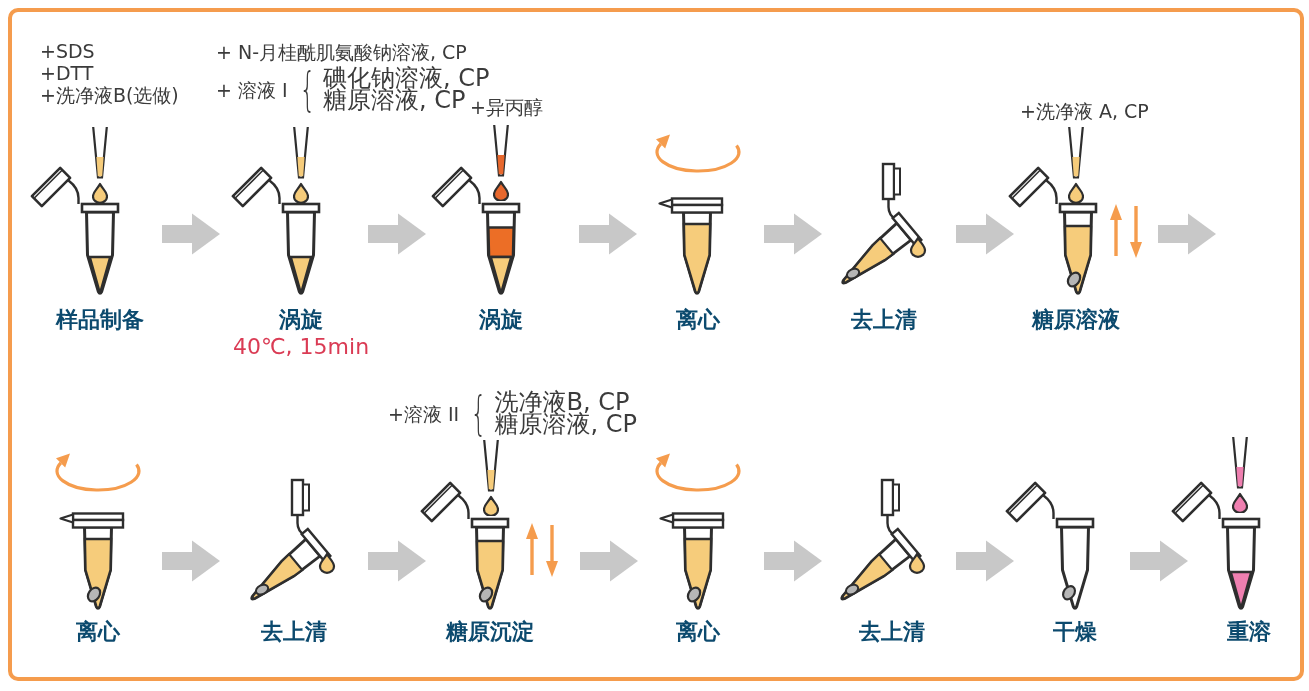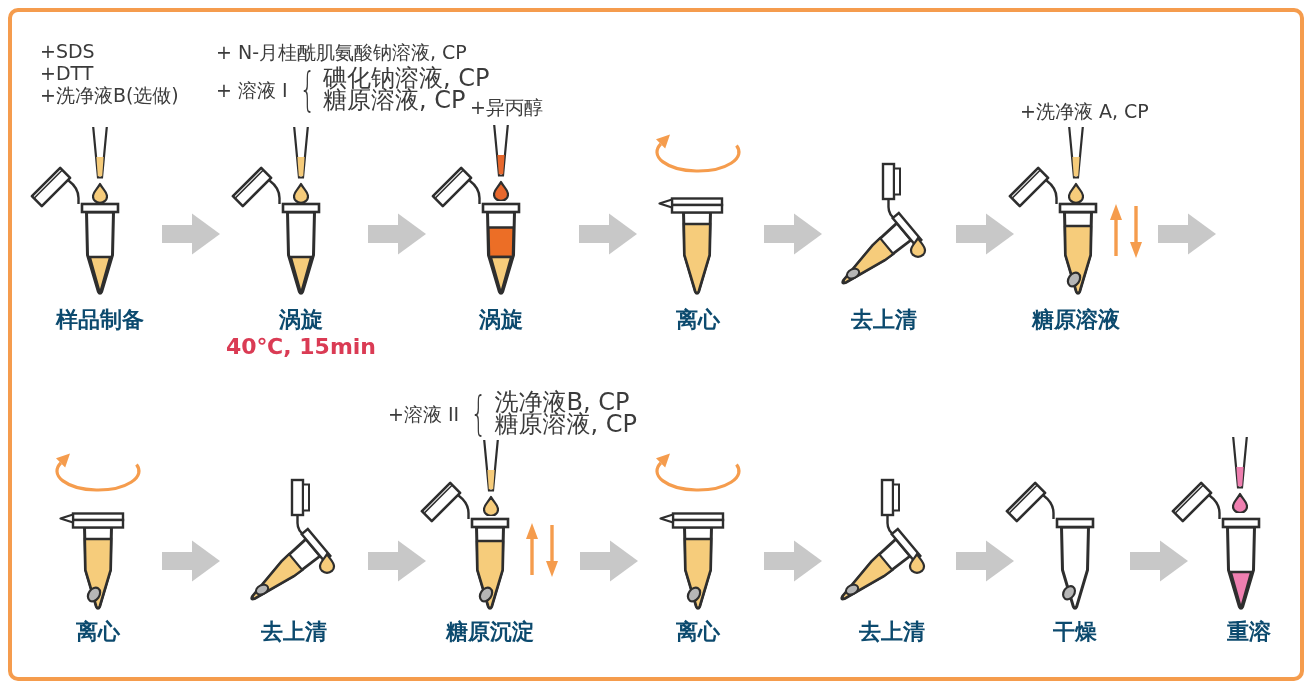--- a/index.html
+++ b/index.html
@@ -10,21 +10,21 @@
          border:4.5px solid #F59C4D;border-radius:10px;pointer-events:none;}
   .abs{position:absolute;display:block;}
   .ann{position:absolute;color:#3B3B3B;font-size:19px;line-height:22px;font-weight:500;white-space:nowrap;}
   .brace-row{display:flex;align-items:center;margin-top:5px;}
   .brace-row .plus-label{margin-right:4px;}
   .brace{font-size:46px;font-weight:300;line-height:0.92;transform:scaleX(0.55);color:#3B3B3B;margin:0 1px;}
   .brace-lines{font-size:24px;line-height:21.5px;}
   .step-label{position:absolute;transform:translateX(-50%);color:#0c4a6e;font-size:22px;
               font-weight:600;line-height:1.25;white-space:nowrap;text-align:right;}
   .step-sub{position:absolute;transform:translateX(-50%);color:#DA3B54;font-size:22px;
-            font-weight:700;line-height:1.25;white-space:nowrap;}
+            font-weight:400;line-height:1.25;white-space:nowrap;}
 </style>
 </head>
 <body>
 
 <div class="stage">
 
   <svg width="0" height="0" style="position:absolute" aria-hidden="true">
     <defs>
       <g id="g-tube-open">
         <path d="M30.2,13.9 L40.1,23.8 L11.8,52.1 L1.9,42.2 Z" fill="#fff" stroke="#2E2E2E" stroke-width="2.6" stroke-linejoin="round"></path>

